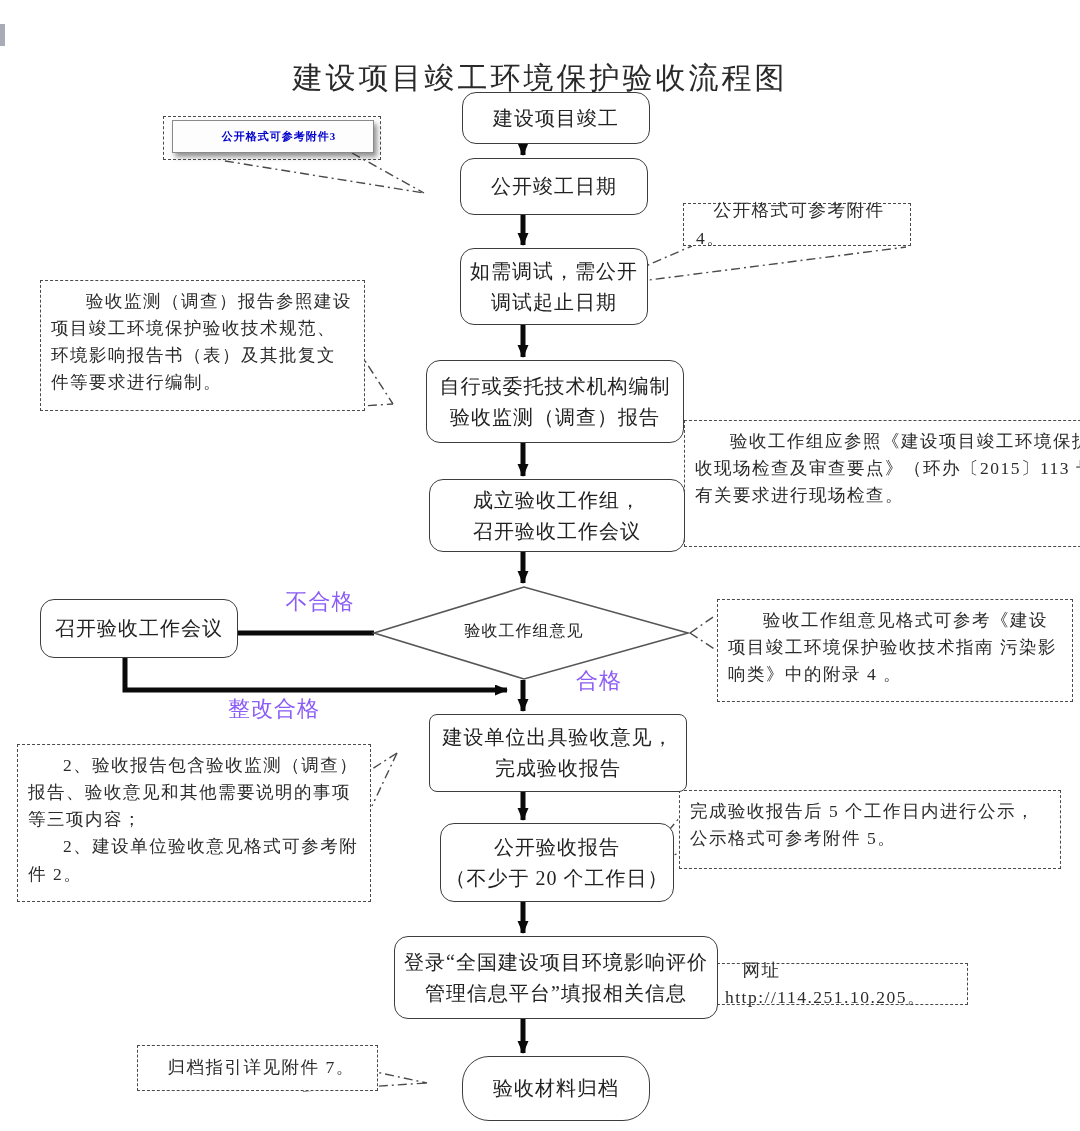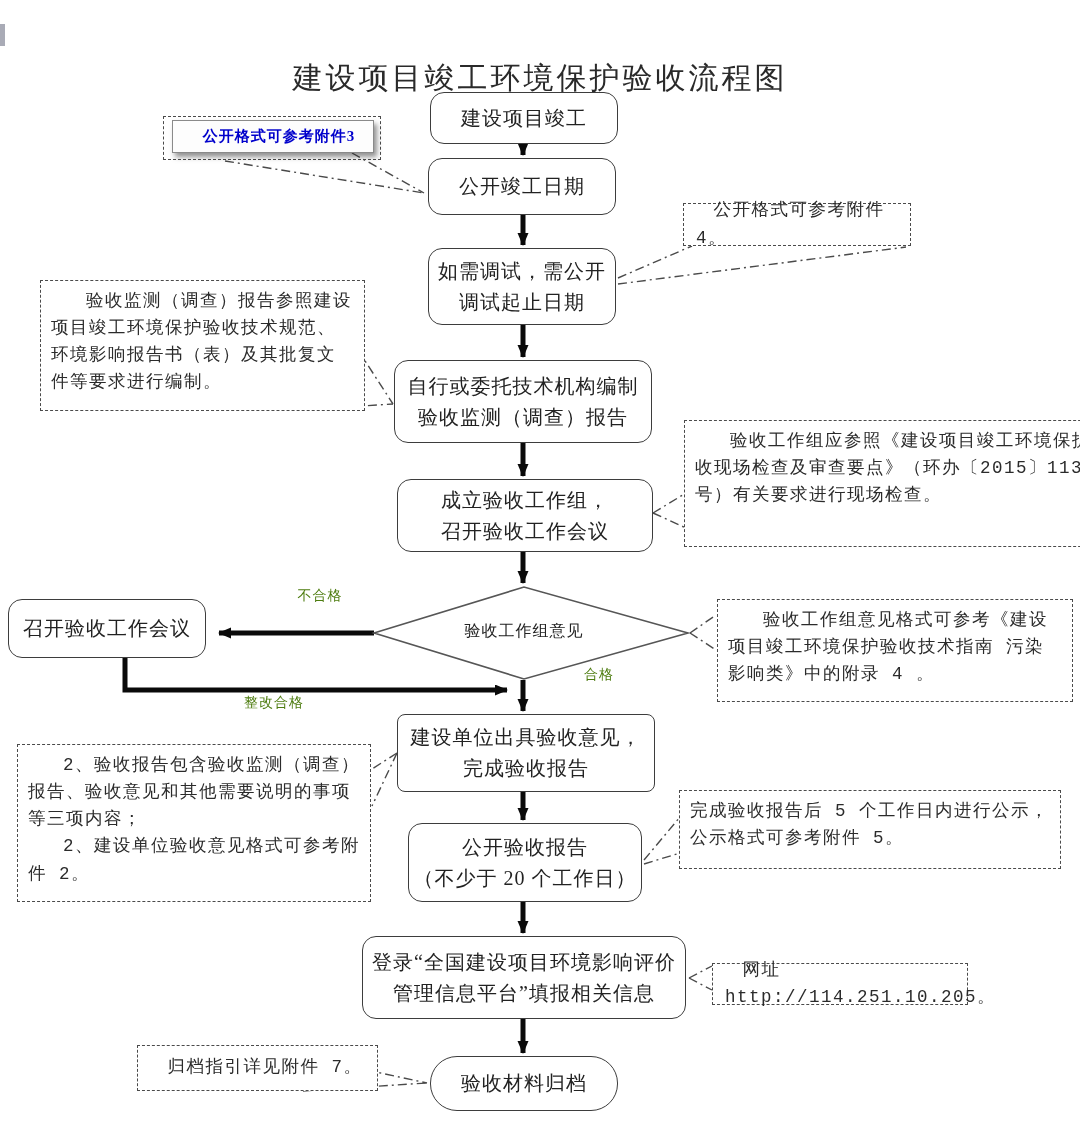--- a/index.html
+++ b/index.html
@@ -11,47 +11,47 @@
   #svg-layer{position:absolute;left:0;top:0;width:1080px;height:1131px;}
   .page-title{
     position:absolute;left:0;top:13px;width:1080px;text-align:center;
     font-size:30px;letter-spacing:3px;font-weight:500;color:#2a2a2a;margin-top:45px;
   }
   .node{
     position:absolute;box-sizing:border-box;background:#ffffff;
     border:1.7px solid #3d3d3d;border-radius:14px;
     display:flex;align-items:center;justify-content:center;text-align:center;
     font-size:20px;line-height:1.55;letter-spacing:1px;color:#222;
-    white-space:pre-line;z-index:3;
+    white-space:pre-line;z-index:3;margin-left:32px;
   }
   .diamond-label{
     position:absolute;text-align:center;font-size:16px;letter-spacing:1px;
     color:#222;z-index:3;
   }
   .edge-label{
-    position:absolute;font-size:14px;letter-spacing:1px;color:#4d7c0f;z-index:3;
+    position:absolute;font-size:22px;letter-spacing:1px;color:#8b5cf6;z-index:3;
     text-align:center;
   }
   .ann{
     position:absolute;box-sizing:border-box;border:1.2px dashed #4a4a4a;
     background:#ffffff;font-size:17.5px;line-height:1.55;letter-spacing:1.5px;
-    color:#2b2b2b;padding:7px 10px;z-index:2;font-family:Liberation Mono, monospace;
+    color:#2b2b2b;padding:7px 10px;z-index:2;
   }
   .ann p{margin:0;text-indent:2em;}
   .ann.noindent p{text-indent:0;}
   .ann.center-line{display:flex;align-items:center;padding:4px 12px;}
   .ann.center-line p{text-indent:1em;}
   .callout-wrap{
     position:absolute;box-sizing:border-box;border:1.2px dashed #4a4a4a;z-index:2;
   }
   .raised-label{
     position:absolute;box-sizing:border-box;background:#fdfdfd;
     border:1px solid #8a8a8a;box-shadow:3px 4px 5px rgba(40,40,40,.5);
     display:flex;align-items:center;justify-content:center;
-    font-size:15px;font-weight:bold;letter-spacing:1px;z-index:3;padding-left:12px;
+    font-size:11px;font-weight:bold;letter-spacing:1px;z-index:3;padding-left:12px;
   }
   .artifact{position:absolute;background:#a9abb6;z-index:1;}
 </style>
 </head>
 <body>
 
 <div id="canvas">
 
   <div class="artifact" style="left:0;top:24px;width:5px;height:22px;"></div>
 
@@ -110,21 +110,21 @@
 验收监测（调查）报告</span></div>
   <div class="node" style="left:397px;top:479px;width:256px;height:73px;"><span>成立验收工作组，
 召开验收工作会议</span></div>
   <div class="node" style="left:8px;top:599px;width:198px;height:59px;"><span>召开验收工作会议</span></div>
   <div class="node" style="left:397px;top:714px;width:258px;height:78px;border-radius:8px;"><span>建设单位出具验收意见，
 完成验收报告</span></div>
   <div class="node" style="left:408px;top:823px;width:234px;height:79px;"><span>公开验收报告
 （不少于 20 个工作日）</span></div>
   <div class="node" style="left:362px;top:936px;width:324px;height:83px;"><span>登录“全国建设项目环境影响评价
 管理信息平台”填报相关信息</span></div>
-  <div class="node" style="left:430px;top:1056px;width:188px;height:55px;border-radius:27px;"><span>验收材料归档</span></div>
+  <div class="node" style="left:430px;top:1056px;width:188px;height:65px;border-radius:27px;"><span>验收材料归档</span></div>
 
   <div class="diamond-label" style="left:404px;top:621px;width:240px;">验收工作组意见</div>
 
   <div class="edge-label" style="left:280px;top:587px;width:80px;">不合格</div>
   <div class="edge-label" style="left:571px;top:666px;width:56px;">合格</div>
   <div class="edge-label" style="left:224px;top:694px;width:100px;">整改合格</div>
 
   <div class="callout-wrap" style="left:163px;top:116px;width:218px;height:44px;"></div>
   <div class="raised-label" style="left:172px;top:120px;width:202px;height:33px;color:#0000cc;">
     <span>公开格式可参考附件3</span>

